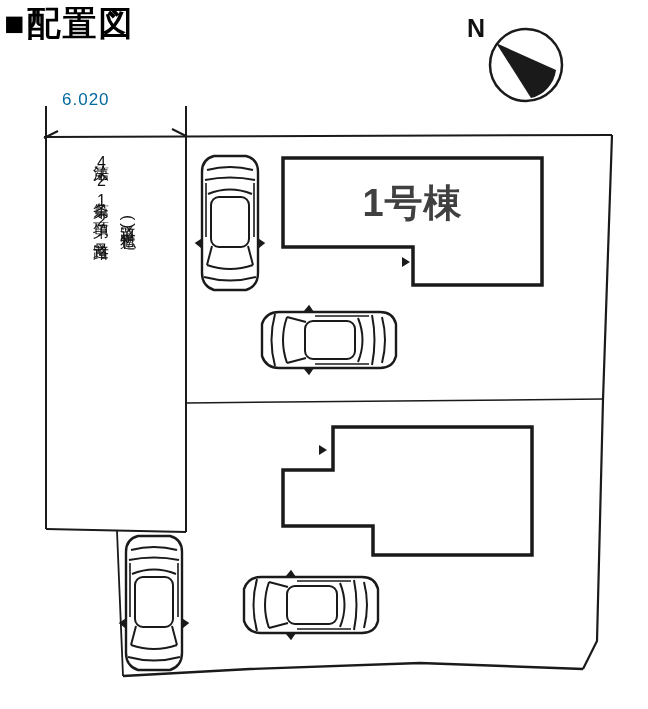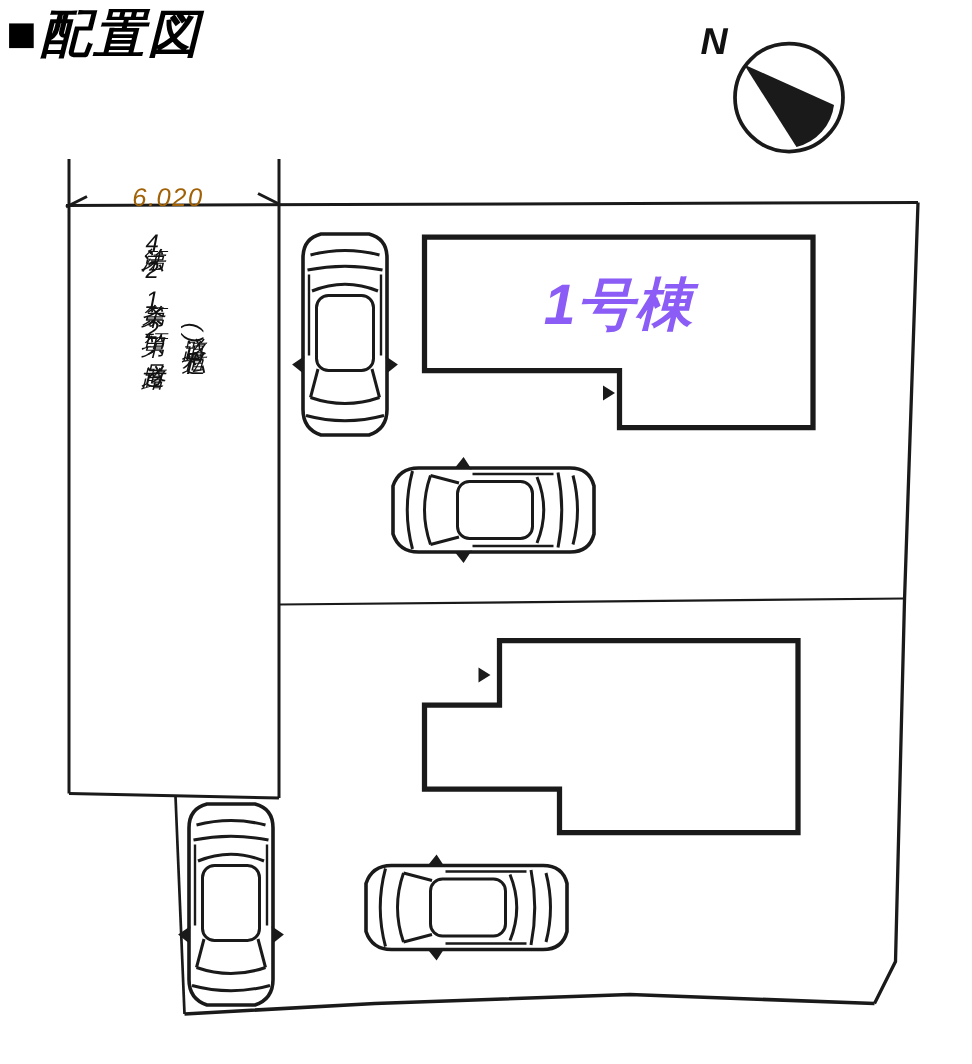--- a/index.html
+++ b/index.html
@@ -1,33 +1,33 @@
 <!DOCTYPE html>
 <html><head>
 <meta charset="utf-8">
 <style>
   html,body{margin:0;padding:0;background:#fff;}
   #stage{
     position:relative;width:648px;height:709px;background:#fff;overflow:hidden;
-    font-family:"Liberation Sans",sans-serif;color:#1a1a1a;font-style:italic;
+    font-family:"Liberation Sans",sans-serif;color:#1a1a1a;
   }
   .abs{position:absolute;}
   #page-title{
     left:4px;top:0px;font-size:34px;font-weight:bold;letter-spacing:2px;color:#000;
     line-height:46px;white-space:nowrap;
   }
   #compass-n{
     left:467px;top:14px;font-size:25px;font-weight:bold;color:#111;
   }
   #dim-label{
-    left:62px;top:122px;width:100px;text-align:center;font-size:17px;
-    letter-spacing:1px;color:#a16207;
+    left:62px;top:90px;width:100px;text-align:left;font-size:17px;
+    letter-spacing:1px;color:#0369a1;
   }
   .bldg-label{
-    text-align:center;font-weight:600;color:#8b5cf6;white-space:nowrap;
+    text-align:center;font-weight:600;color:#404040;white-space:nowrap;
     letter-spacing:1px;
   }
   #building-1-label{left:340px;top:178px;width:145px;font-size:38px;}
   #building-2-label{left:334px;top:470px;width:145px;font-size:37px;}
   .vtext{
     writing-mode:vertical-rl;font-size:16px;color:#111;letter-spacing:1px;
     white-space:nowrap;line-height:1;
   }
   #road-law-text{left:93px;top:152px;text-orientation:upright;}
   #road-private-text{left:120px;top:213px;text-orientation:mixed;}

